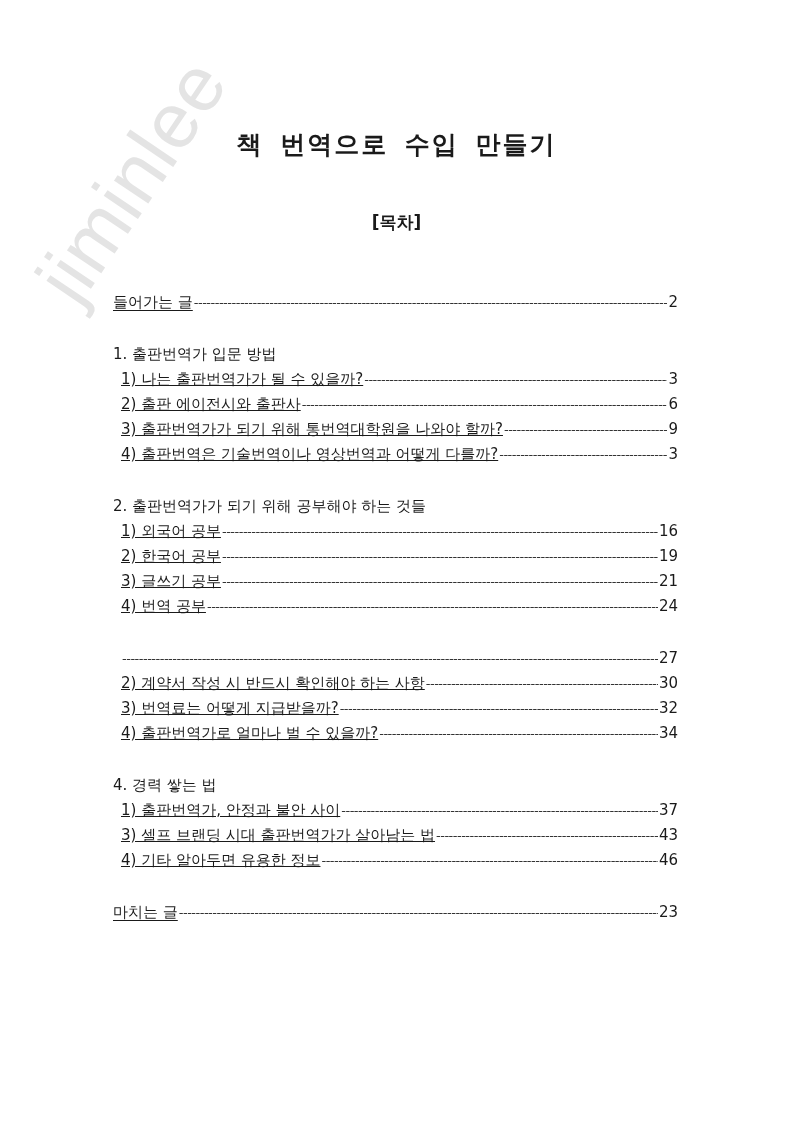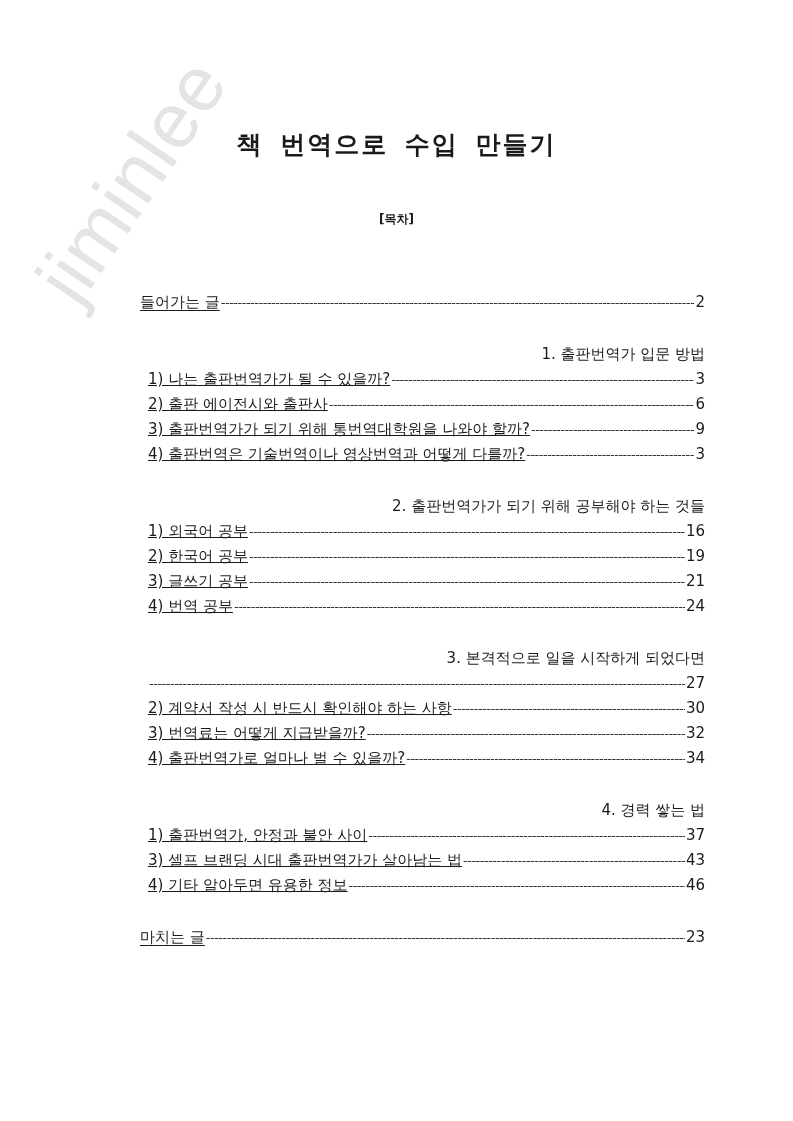--- a/index.html
+++ b/index.html
@@ -14,31 +14,31 @@
     transform: rotate(-56deg); transform-origin: left top;
     letter-spacing: 1px; white-space: nowrap;
     top: 268px;
   }
   .title {
     position: absolute; top: 128px; left: 0; width: 793px; text-align: center;
     font-size: 25px; font-weight: bold; letter-spacing: 2px; word-spacing: 6px;
   }
   .subtitle {
     position: absolute; top: 211px; left: 0; width: 793px; text-align: center;
-    font-size: 12px; font-weight: bold;
+    font-size: 17px; font-weight: bold;
   }
-  .toc { position: absolute; left: 113px; top: 290px; width: 565px; font-size: 15px; margin-left: 27px; }
+  .toc { position: absolute; left: 113px; top: 290px; width: 565px; font-size: 15px; }
   .row { display: flex; align-items: baseline; height: 25px; line-height: 25px; white-space: nowrap; }
   .row.sub { padding-left: 8px; }
   .row .label { flex: none; text-decoration: underline; }
   .row .label.under { text-decoration: underline; text-underline-offset: 3px; }
   .row .leader { flex: 1; overflow: hidden; margin: 0 1px; letter-spacing: -0.5px; font-size: 13px; color: #333; }
   .row .leader::before { content: "------------------------------------------------------------------------------------------------------------------------------------------------------------------------------------------------------------"; }
   .row .page { flex: none; }
-  .heading { height: 25px; line-height: 25px; text-align: right; }
+  .heading { height: 25px; line-height: 25px; }
   .gap { height: 27px; }
 </style>
 </head>
 <body>
 
 <div class="watermark">jiminlee</div>
 
 <div class="title">책 번역으로 수입 만들기</div>
 <div class="subtitle">[목차]</div>
 
@@ -89,21 +89,20 @@
       <span class="leader"></span>
       <span class="page">21</span>
     </div>
   <div class="row sub">
       <span class="label">4) 번역 공부</span>
       <span class="leader"></span>
       <span class="page">24</span>
     </div>
   <div class="gap"></div>
 
-  <div class="heading">3. 본격적으로 일을 시작하게 되었다면</div>
   <div class="row sub">
       <span class="leader"></span>
       <span class="page">27</span>
     </div>
   <div class="row sub">
       <span class="label">2) 계약서 작성 시 반드시 확인해야 하는 사항</span>
       <span class="leader"></span>
       <span class="page">30</span>
     </div>
   <div class="row sub">

